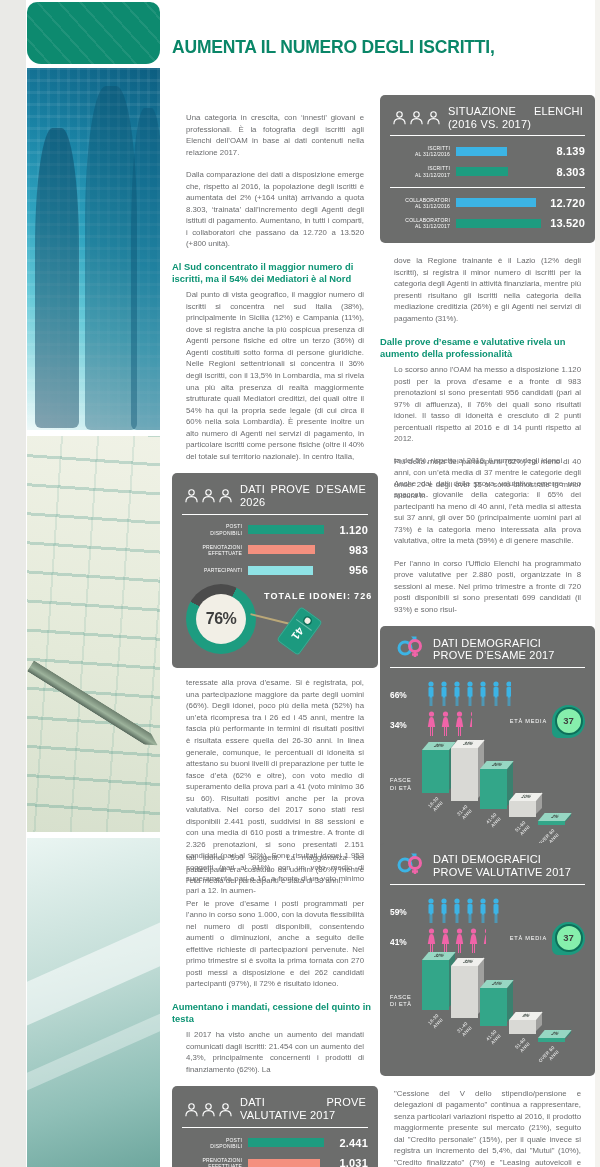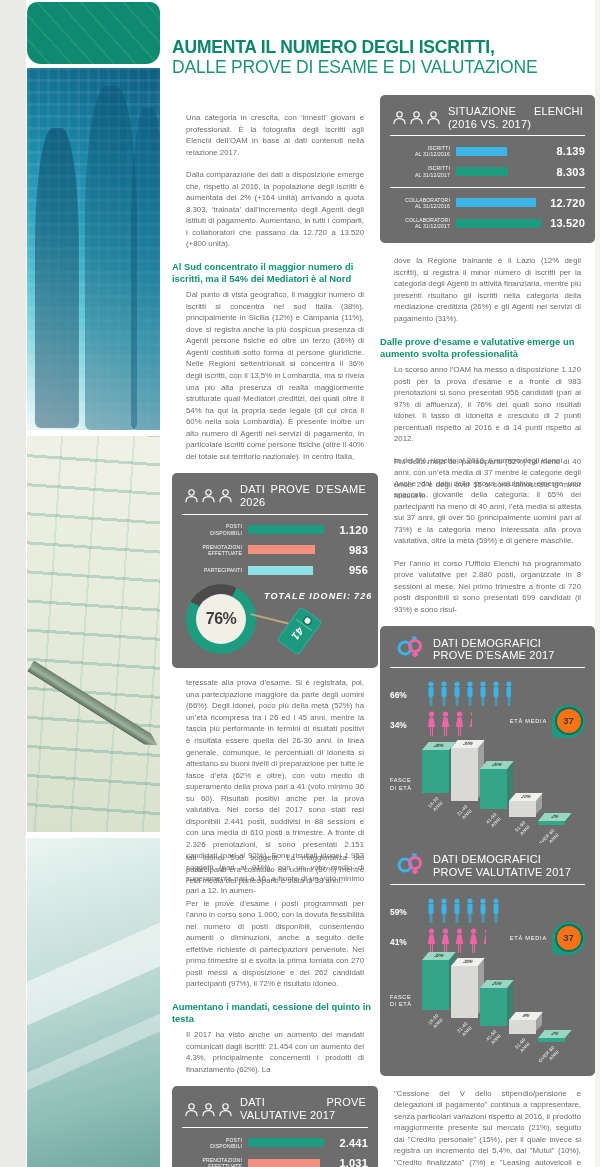--- a/index.html
+++ b/index.html
@@ -62,40 +62,40 @@
   .bfill{height:100%;}
   .bval{font-size:11px;font-weight:bold;text-align:right;letter-spacing:.2px;}
   .bar-divider{border-top:1.5px solid #fff;margin:7px 0;}
 
   
   .result-row{display:flex;margin-top:6px;align-items:flex-start;}
   .donut{width:70px;height:70px;border-radius:50%;position:relative;flex:0 0 auto;margin-left:4px;}
   .donut .hole{position:absolute;inset:10px;border-radius:50%;background:#f2efe6;display:flex;align-items:center;justify-content:center;
     font-weight:bold;color:#3e3e3e;font-size:16px;letter-spacing:-.5px;}
   .donut .hole .pc{font-size:16px;}
-  .result-right{flex:1;padding-left:8px;position:relative;height:76px;font-style:italic;}
+  .result-right{flex:1;padding-left:8px;position:relative;height:76px;}
   .totale{font-size:9px;font-weight:bold;letter-spacing:1.1px;white-space:nowrap;margin-top:6px;}
   .totale .tv{margin-left:3px;}
   .rope{position:absolute;left:-6px;top:34px;width:40px;height:1.5px;background:#bba878;transform:rotate(14deg);}
   .tag{position:absolute;left:30px;top:26px;width:27px;height:42px;background:#1c9a7f;border-radius:4px;
     transform:rotate(36deg);box-shadow:inset 0 0 0 1px rgba(255,255,255,.15);}
   .tag .hole2{position:absolute;left:50%;top:5px;width:6px;height:6px;margin-left:-3px;border-radius:50%;background:#f2efe6;box-shadow:0 0 0 1.5px #0d6f59;}
   .tag .tnum{position:absolute;left:0;right:0;top:16px;text-align:center;font-size:11px;font-weight:bold;color:#fff;transform:rotate(90deg);}
   .tag .fold{position:absolute;left:4px;top:13px;right:4px;border-top:1px solid rgba(255,255,255,.35);}
 
   
   .genders{position:relative;padding:2px 0 4px;}
   .grow{display:flex;align-items:flex-end;gap:11px;margin:4px 0;}
   .gpct{font-size:8.4px;font-weight:bold;width:24px;flex:0 0 auto;margin-bottom:5px;}
   .grow .icons{display:flex;gap:1px;align-items:flex-end;}
   .icon-clip{display:inline-block;overflow:hidden;height:26px;}
   .eta{position:absolute;right:0;top:30px;display:flex;align-items:center;gap:5px;}
   .eta-label{font-size:5.6px;letter-spacing:.8px;text-transform:uppercase;}
   .badge{width:33px;height:33px;background:#1c9a7f;border-radius:50% 50% 50% 6px;display:flex;align-items:center;justify-content:center;}
-  .badge .inner{width:24px;height:24px;border-radius:50%;background:#f97316;border:2px solid #0d6f59;display:flex;align-items:center;justify-content:center;
+  .badge .inner{width:24px;height:24px;border-radius:50%;background:#86efac;border:2px solid #0d6f59;display:flex;align-items:center;justify-content:center;
     font-size:9.5px;font-weight:bold;color:#3e3e3e;}
   .agechart-wrap{position:relative;margin:6px 0 26px;}
   .fasce{position:absolute;left:0;top:26px;font-size:5.6px;letter-spacing:.6px;text-transform:uppercase;width:26px;line-height:1.4;}
   .agechart{position:relative;margin-left:32px;height:74px;}
   .aface{position:absolute;width:27px;}
   .atop{position:absolute;width:27px;height:8px;transform:skewX(-40deg);transform-origin:0 100%;
     font-size:4.6px;color:#3f4b45;text-align:center;line-height:8px;font-weight:bold;}
   .aside{position:absolute;width:6px;transform:skewY(-45deg);transform-origin:0 0;opacity:.75;}
   .alab{position:absolute;width:40px;font-size:4.6px;line-height:1.25;color:#fff;text-transform:uppercase;
     transform:rotate(-46deg);transform-origin:100% 0;text-align:right;white-space:pre-line;letter-spacing:.2px;}
@@ -121,21 +121,20 @@
   <div class="marks"></div>
   <div class="pencil"></div>
 </div>
 <div class="photo photo3">
   <div class="streak"></div>
   <div class="streak2"></div>
 </div>
 
 <div class="headline">
   <div class="l1">AUMENTA IL NUMERO DEGLI ISCRITTI,</div>
-  <div class="l2">DALLE PROVE DI ESAME E DI VALUTAZIONE</div>
 </div>
 
 <div class="col lcol-top">
   <p>Una categoria in crescita, con ‘innesti’ giovani e professionali. È la fotografia degli iscritti agli Elenchi dell’OAM in base ai dati contenuti nella relazione 2017.</p>
   <p>Dalla comparazione dei dati a disposizione emerge che, rispetto al 2016, la popolazione degli iscritti è aumentata del 2% (+164 unità) arrivando a quota 8.303, ‘trainata’ dall’incremento degli Agenti degli istituti di pagamento. Aumentano, in tutti i comparti, i collaboratori che passano da 12.720 a 13.520 (+800 unità).</p>
   <div class="shead">Al Sud concentrato il maggior numero di iscritti, ma il 54% dei Mediatori è al Nord</div>
   <p>Dal punto di vista geografico, il maggior numero di iscritti si concentra nel sud Italia (38%), principalmente in Sicilia (12%) e Campania (11%), dove si registra anche la più cospicua presenza di Agenti persone fisiche ed oltre un terzo (36%) di Agenti costituiti sotto forma di persone giuridiche. Nelle Regioni settentrionali si concentra il 36% degli iscritti, con il 13,5% in Lombardia, ma si rivela una più alta presenza di realtà maggiormente strutturate quali Mediatori creditizi, dei quali oltre il 54% ha qui la propria sede legale (di cui circa il 60% nella sola Lombardia). È presente inoltre un alto numero di Agenti nei servizi di pagamento, in particolare iscritti come persone fisiche (oltre il 40% del totale sul territorio nazionale). In centro Italia,</p>
 
   <div class="gbox" style="margin:1px 0 9px;">
     <div class="gbox-hdr">
@@ -299,21 +298,21 @@
           <div class="blabel">COLLABORATORI<br>AL 31/12/2017</div>
           <div class="btrack">
             <div class="bfill" style="width: 100%; background: rgb(29, 156, 128);"></div>
           </div>
           <div class="bval">13.520</div>
         </div>
       </div>
   </div>
 
   <p>dove la Regione trainante è il Lazio (12% degli iscritti), si registra il minor numero di iscritti per la categoria degli Agenti in attività finanziaria, mentre più presenti risultano gli iscritti nella categoria della mediazione creditizia (26%) e gli Agenti nei servizi di pagamento (31%).</p>
-  <div class="shead">Dalle prove d’esame e valutative emerge un aumento svolta professionalità</div>
+  <div class="shead">Dalle prove d’esame e valutative rivela un aumento della professionalità</div>
   <p>Lo scorso anno l’OAM ha messo a disposizione 1.120 posti per la prova d’esame e a fronte di 983 prenotazioni si sono presentati 956 candidati (pari al 97% di affluenza), il 76% dei quali sono risultati idonei. Il tasso di idoneità è cresciuto di 2 punti percentuali rispetto al 2016 e di 14 punti rispetto al 2012.</p>
   <p>Più della metà dei partecipanti (62%) ha meno di 40 anni, con un’età media di 37 mentre le categorie degli under 20 e degli over 55 si sono dimostrate in minor misura in-</p>
 </div>
 
 <div class="col rcol-mid">
   <p>to del 5%, rispetto al 2016, il numero degli idonei.</p>
   <p>Anche dai dati della prova valutativa emerge uno spaccato giovanile della categoria: il 65% dei partecipanti ha meno di 40 anni, l’età media si attesta sui 37 anni, gli over 50 (principalmente uomini pari al 73%) è la categoria meno interessata alla prova valutativa, oltre la metà (59%) è di genere maschile.</p>
   <p>Per l’anno in corso l’Ufficio Elenchi ha programmato prove valutative per 2.880 posti, organizzate in 8 sessioni al mese. Nel primo trimestre a fronte di 720 posti disponibili si sono presentati 699 candidati (il 93%) e sono risul-</p>
 
   <div class="gbox">

